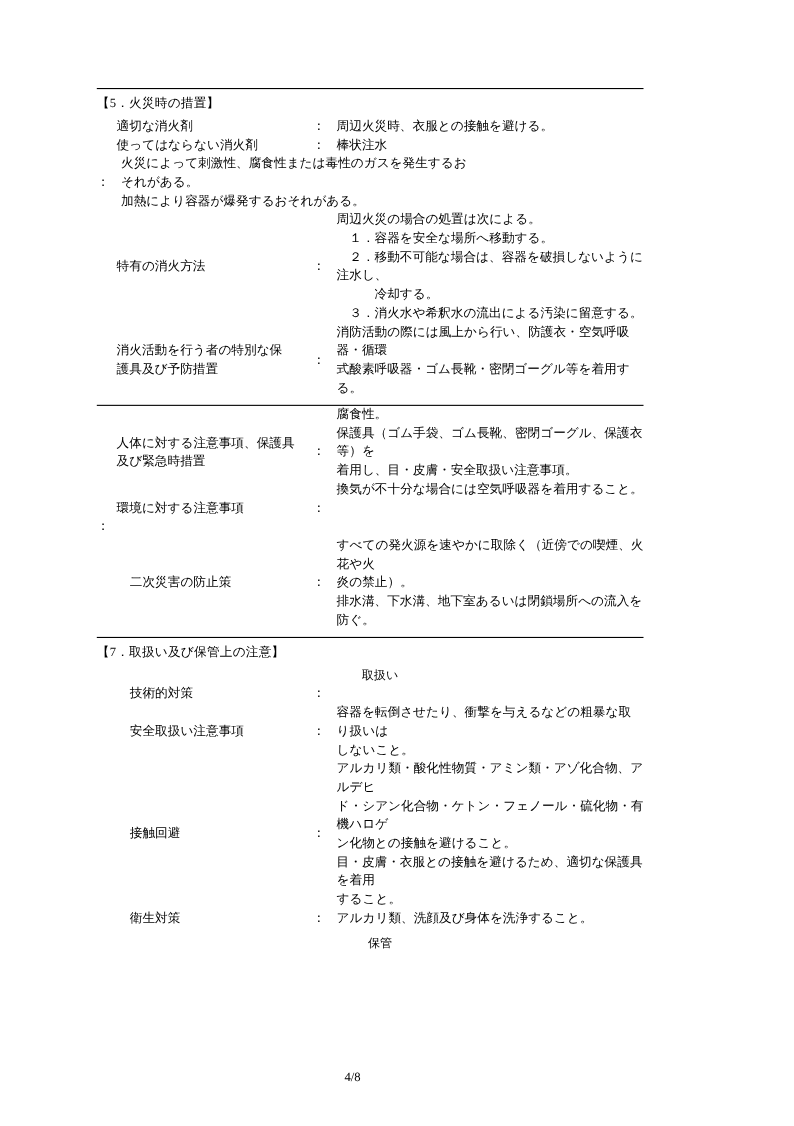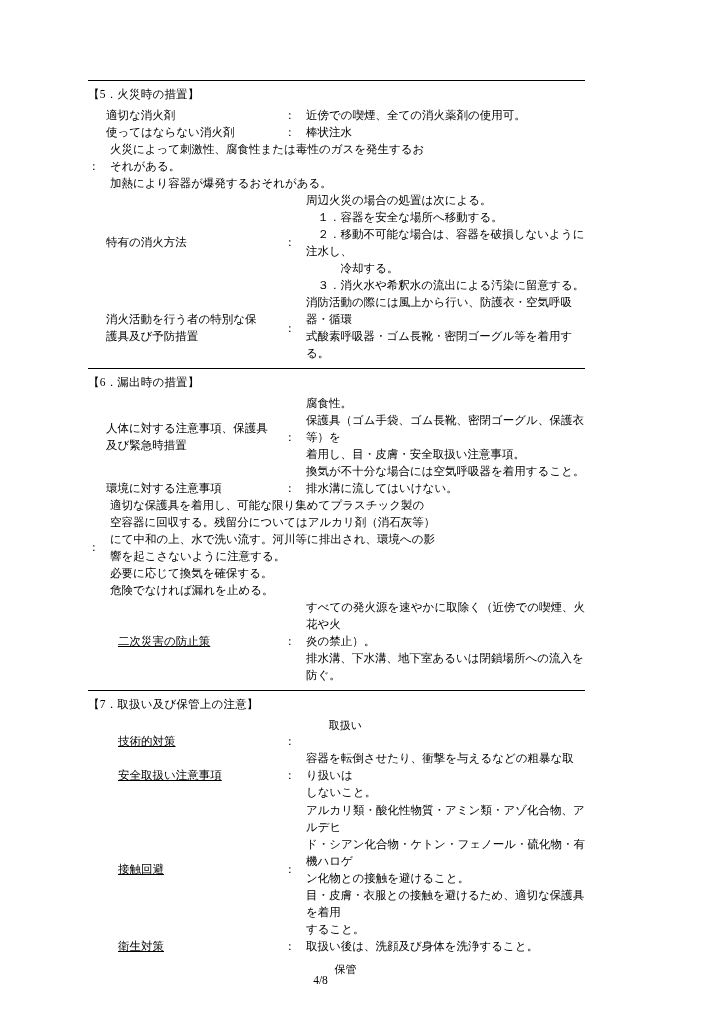--- a/index.html
+++ b/index.html
@@ -48,21 +48,20 @@
   }
   .row .label {
     width: 196px;
     flex: 0 0 196px;
     padding-left: 18px;
     box-sizing: border-box;
     white-space: pre-wrap;
   }
   .row .label.indent2 {
     padding-left: 30px;
-    text-decoration: underline;
   }
   .row .colon {
     width: 18px;
     flex: 0 0 18px;
     text-align: left;
   }
   .row .value {
     flex: 1 1 auto;
     white-space: pre-wrap;
     padding-left: 4px;
@@ -89,21 +88,21 @@
 
 <div class="page">
 
   <hr class="rule">
   <div class="section">
     <div class="section-title">【5．火災時の措置】</div>
     <div class="rows">
       <div class="row">
         <div class="label">適切な消火剤</div>
         <div class="colon">：</div>
-        <div class="value">近傍での喫煙、全ての消火薬剤の使用可。</div>
+        <div class="value">周辺火災時、衣服との接触を避ける。</div>
       </div>
       <div class="row">
         <div class="label">使ってはならない消火剤</div>
         <div class="colon">：</div>
         <div class="value">棒状注水</div>
       </div>
       <div class="row">
         <div class="colon">：</div>
         <div class="value">火災によって刺激性、腐食性または毒性のガスを発生するお
 それがある。
@@ -123,44 +122,36 @@
 護具及び予防措置</div>
         <div class="colon">：</div>
         <div class="value">消防活動の際には風上から行い、防護衣・空気呼吸器・循環
 式酸素呼吸器・ゴム長靴・密閉ゴーグル等を着用する。</div>
       </div>
     </div>
   </div>
 
   <hr class="rule">
   <div class="section">
-    <div class="section-title">【6．漏出時の措置】</div>
     <div class="rows">
       <div class="row">
         <div class="label">人体に対する注意事項、保護具
 及び緊急時措置</div>
         <div class="colon">：</div>
         <div class="value">腐食性。
 保護具（ゴム手袋、ゴム長靴、密閉ゴーグル、保護衣等）を
 着用し、目・皮膚・安全取扱い注意事項。
 換気が不十分な場合には空気呼吸器を着用すること。</div>
       </div>
       <div class="row">
         <div class="label">環境に対する注意事項</div>
         <div class="colon">：</div>
-        <div class="value">排水溝に流してはいけない。</div>
       </div>
       <div class="row">
         <div class="colon">：</div>
-        <div class="value">適切な保護具を着用し、可能な限り集めてプラスチック製の
-空容器に回収する。残留分についてはアルカリ剤（消石灰等）
-にて中和の上、水で洗い流す。河川等に排出され、環境への影
-響を起こさないように注意する。
-必要に応じて換気を確保する。
-危険でなければ漏れを止める。</div>
       </div>
       <div class="row">
         <div class="label indent2">二次災害の防止策</div>
         <div class="colon">：</div>
         <div class="value">すべての発火源を速やかに取除く（近傍での喫煙、火花や火
 炎の禁止）。
 排水溝、下水溝、地下室あるいは閉鎖場所への流入を防ぐ。</div>
       </div>
     </div>
   </div>
@@ -185,20 +176,20 @@
         <div class="colon">：</div>
         <div class="value">アルカリ類・酸化性物質・アミン類・アゾ化合物、アルデヒ
 ド・シアン化合物・ケトン・フェノール・硫化物・有機ハロゲ
 ン化物との接触を避けること。
 目・皮膚・衣服との接触を避けるため、適切な保護具を着用
 すること。</div>
       </div>
       <div class="row">
         <div class="label indent2">衛生対策</div>
         <div class="colon">：</div>
-        <div class="value">取扱い後は、洗顔及び身体を洗浄すること。</div>
+        <div class="value">アルカリ類、洗顔及び身体を洗浄すること。</div>
       </div>
     </div>
     <div class="subhead">保管</div>
   </div>
 
   <div class="footer">4/8</div>
 </div>
 
 </body></html>

